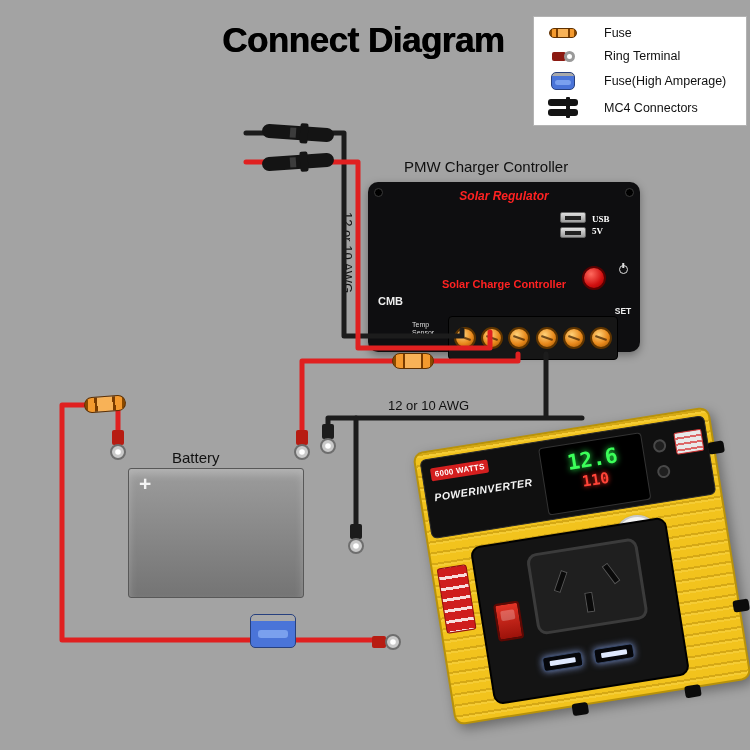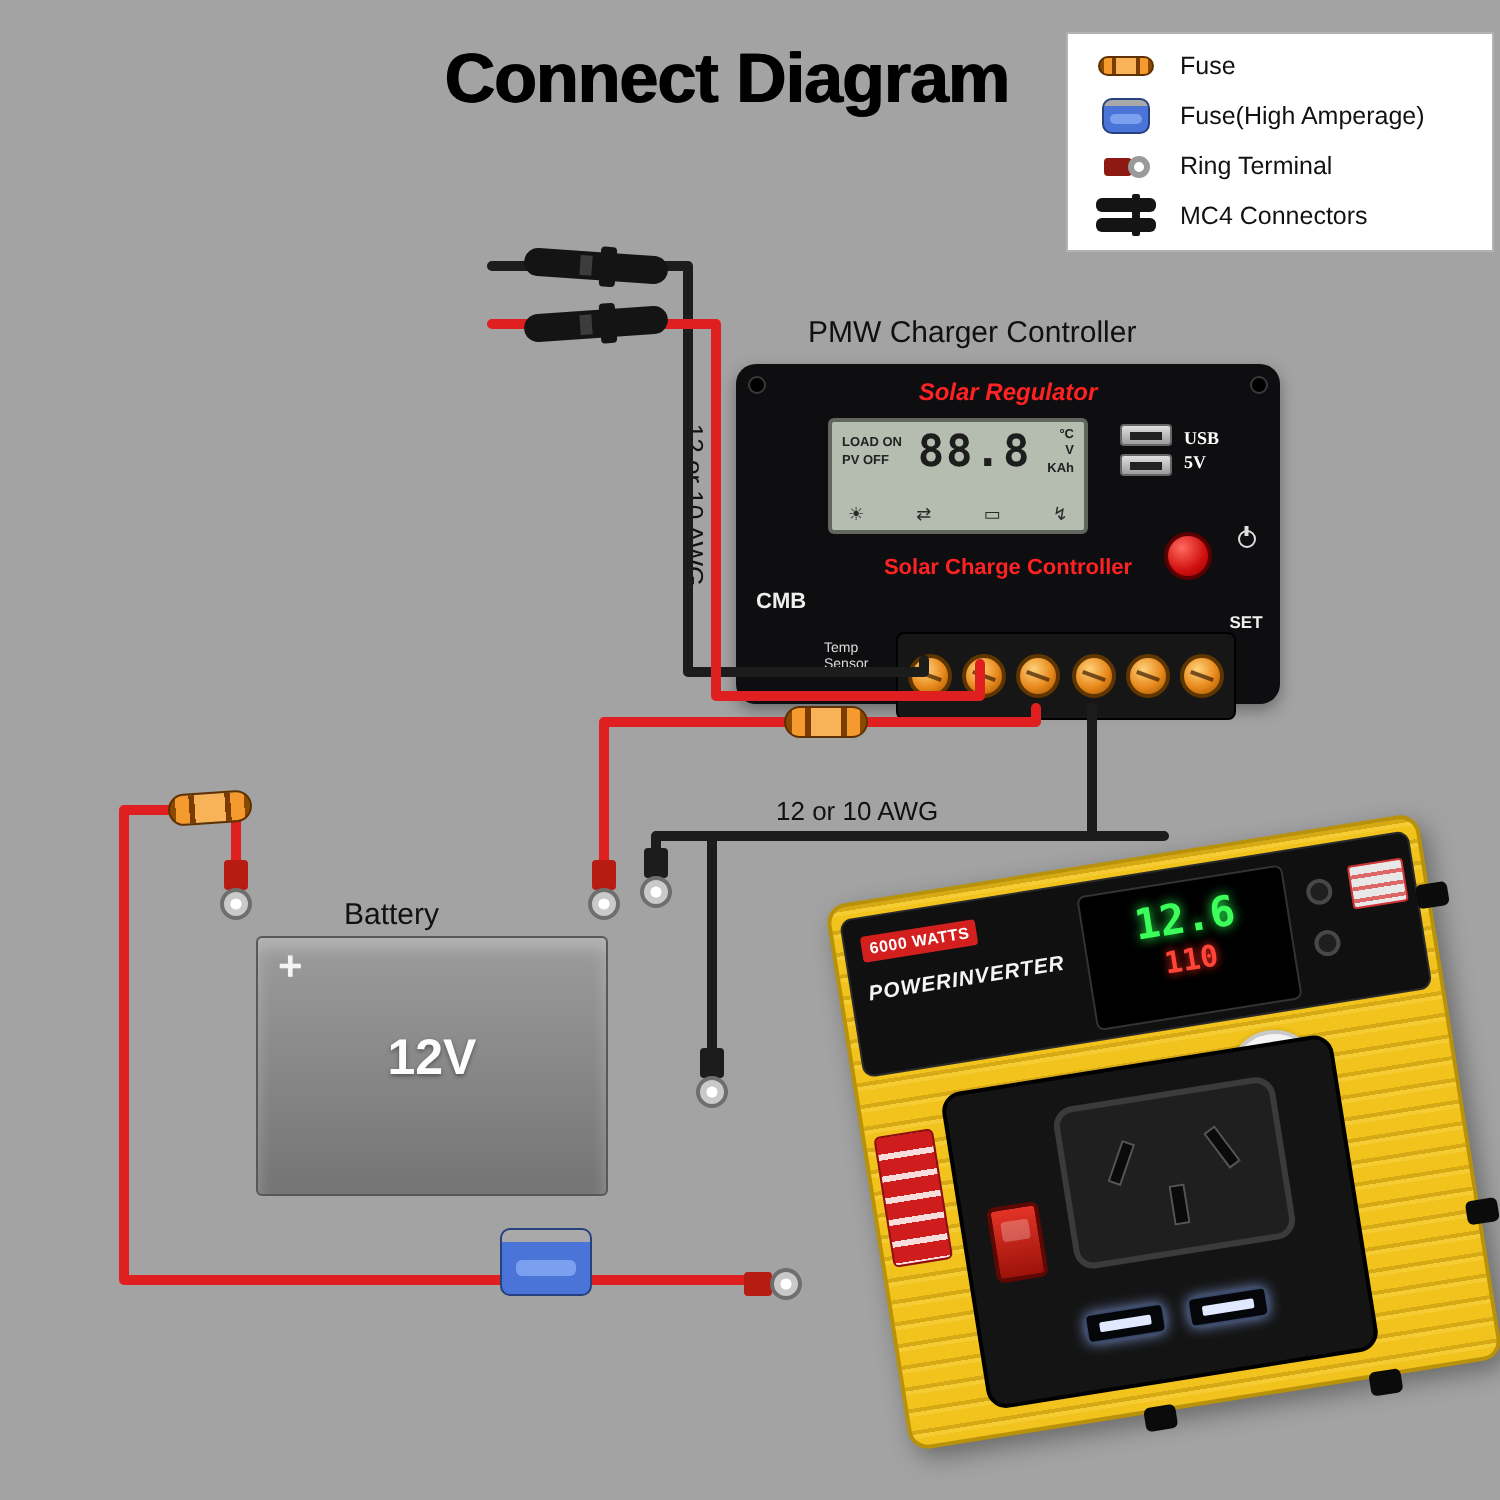--- a/index.html
+++ b/index.html
@@ -8,21 +8,21 @@
   #canvas { position:relative; width:750px; height:750px; background:#a3a3a3; overflow:hidden; }
   .abs { position:absolute; }
 
   
   .title { left:222px; top:20px; font-size:35px; font-weight:900; color:#000;
     letter-spacing:-0.5px; text-shadow:0.7px 0 0 #000; z-index:1; }
 
   
   .legend { left:533px; top:16px; width:214px; border:1px solid #b3b3b3; background:#fff;
     padding:9px 10px; display:flex; flex-direction:column; gap:9px; z-index:7; }
-  .legend-row { display:flex; align-items:center; gap:8px; font-size:12.5px; color:#111; }
+  .legend-row { display:flex; align-items:center; gap:22px; font-size:12.5px; color:#111; }
   .legend-ico { width:38px; min-width:38px; display:flex; justify-content:center; align-items:center; }
 
   
   .fuse-orange { width:42px; height:16px; border-radius:8px; border:1px solid #5f3000;
     background:linear-gradient(90deg,#8a4a00 0 7%,#f49a2e 7% 24%,#7a3c00 24% 31%,
       #f8b257 31% 69%,#7a3c00 69% 76%,#f49a2e 76% 93%,#8a4a00 93% 100%); }
   .fuse-orange.small { width:28px; height:10px; border-radius:5px; }
   .fuse-blue { width:46px; height:34px; border-radius:5px; border:1px solid #27407e; position:relative;
     background:linear-gradient(180deg,#a9a9a9 0 18%,#4a74d8 18%); }
   .fuse-blue::after { content:""; position:absolute; left:15%; right:15%; top:46%; height:26%;
@@ -168,31 +168,31 @@
   <div class="abs title">Connect Diagram</div>
 
   <div class="abs legend">
     <div class="legend-row">
       <span class="legend-ico">
           <span class="fuse-orange small"></span>
         </span>
       <span>Fuse</span>
     </div>
     <div class="legend-row">
-      <span class="legend-ico">
-          <span class="fuse-blue small"></span>
-        </span>
-      <span>Fuse(High Amperage)</span>
-    </div>
-    <div class="legend-row">
       <span class="legend-ico ring-ico">
         <span class="sleeve"></span>
           <span class="ring"></span>
       </span>
       <span>Ring Terminal</span>
+    </div>
+    <div class="legend-row">
+      <span class="legend-ico">
+          <span class="fuse-blue small"></span>
+        </span>
+      <span>Fuse(High Amperage)</span>
     </div>
     <div class="legend-row">
       <span class="legend-ico mc4-ico">
         <span class="pin"></span>
           <span class="pin"></span>
       </span>
       <span>MC4 Connectors</span>
     </div>
   </div>
 
@@ -243,40 +243,20 @@
   <div class="abs fuse-orange fuse-f1"></div>
   <div class="abs fuse-blue fuse-blue-main"></div>
 
   <div class="abs ctl-heading">PMW Charger Controller</div>
 
   <div class="abs controller">
     <div class="hole" style="left:6px; top:6px;"></div>
     <div class="hole" style="right:6px; top:6px;"></div>
     <div class="ctl-brand">Solar Regulator</div>
 
-    <div class="lcd">
-      <div class="lcd-top">
-        <div class="lcd-status">
-          <div>LOAD ON</div>
-          <div>PV OFF</div>
-        </div>
-        <div class="lcd-value">88.8</div>
-        <div class="lcd-units">
-          <div>°C</div>
-          <div>V</div>
-          <div>KAh</div>
-        </div>
-      </div>
-      <div class="lcd-icons">
-        <span>☀</span>
-        <span>⇄</span>
-        <span>▭</span>
-        <span>↯</span>
-      </div>
-    </div>
 
     <div class="usb-ports">
       <div class="usb-port"></div>
       <div class="usb-port"></div>
     </div>
     <div class="usb-label">
       <div>USB</div>
       <div>5V</div>
     </div>
 
@@ -299,21 +279,20 @@
       <div class="screw"></div>
     </div>
   </div>
 
   <div class="abs awg-vert">12 or 10 AWG</div>
   <div class="abs awg-horiz">12 or 10 AWG</div>
 
   <div class="abs battery-heading">Battery</div>
   <div class="abs battery">
     <div class="battery-plus">+</div>
-    <div class="battery-v">12V</div>
   </div>
 
 
   <div class="abs inverter">
     <div class="inv-body"></div>
 
     <div class="inv-top">
       <div class="inv-watts">6000 WATTS</div>
       <div class="inv-brand">POWERINVERTER</div>
       <div class="inv-display">

